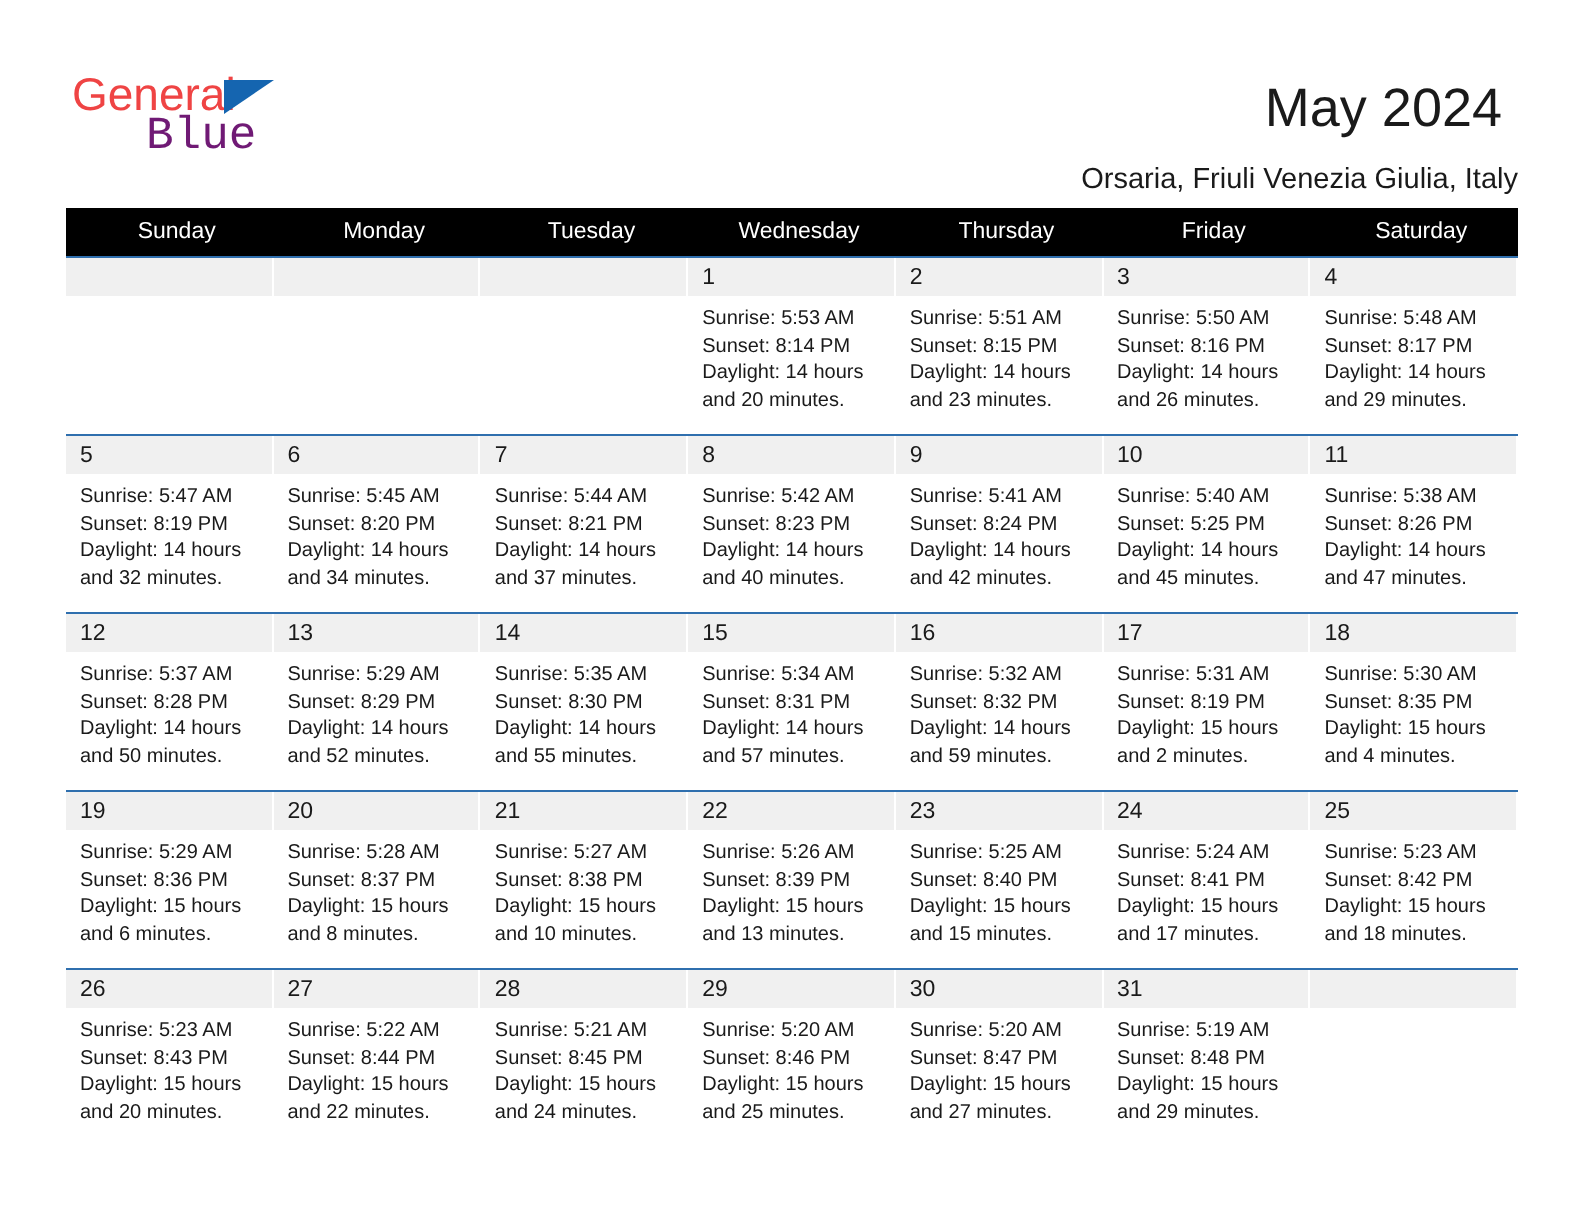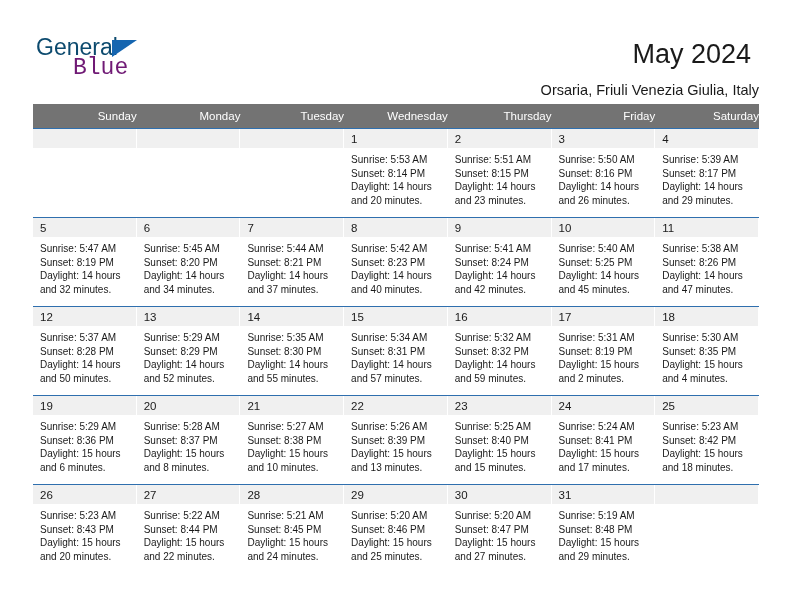--- a/index.html
+++ b/index.html
@@ -35,21 +35,21 @@
     top: 4px;
     width: 230px;
     height: 60px;
   }
   .brand-general {
     position: absolute;
     left: 3px;
     top: 0px;
     font-size: 23px;
     line-height: 26px;
-    color: #0c4a6e;
+    color: #ef4444;
     letter-spacing: 0px;
     font-family: "Liberation Sans", sans-serif;
   }
   .brand-triangle {
     position: absolute;
     left: 79px;
     top: 6px;
     width: 0;
     height: 0;
     border-left: 25px solid #1565b0;
@@ -94,25 +94,25 @@
     left: 33px;
     top: 104px;
     width: 726px;
   }
   .cal-table {
     width: 726px;
     border-collapse: collapse;
     table-layout: fixed;
   }
   .cal-table th {
-    background: #737373;
+    background: #000000;
     color: #ffffff;
     font-size: 11.5px;
     font-weight: normal;
-    text-align: right;
+    text-align: center;
     padding: 6px 0 6px 7px;
     height: 12px;
     border: none;
   }
   .cal-table td {
     vertical-align: top;
     padding: 0;
     border: none;
     border-top: 1.5px solid #2f6fae;
     background: #ffffff;
@@ -230,21 +230,21 @@
                   <div>Sunset: 8:16 PM</div>
                   <div>Daylight: 14 hours</div>
                   <div>and 26 minutes.</div>
                 </div>
               </div>
             </td>
             <td>
               <div class="daycell">
                 <div class="daynum-band">4</div>
                 <div class="day-info">
-                  <div>Sunrise: 5:39 AM</div>
+                  <div>Sunrise: 5:48 AM</div>
                   <div>Sunset: 8:17 PM</div>
                   <div>Daylight: 14 hours</div>
                   <div>and 29 minutes.</div>
                 </div>
               </div>
             </td>
           </tr>
           <tr class="week-row">
             <td>
               <div class="daycell">

